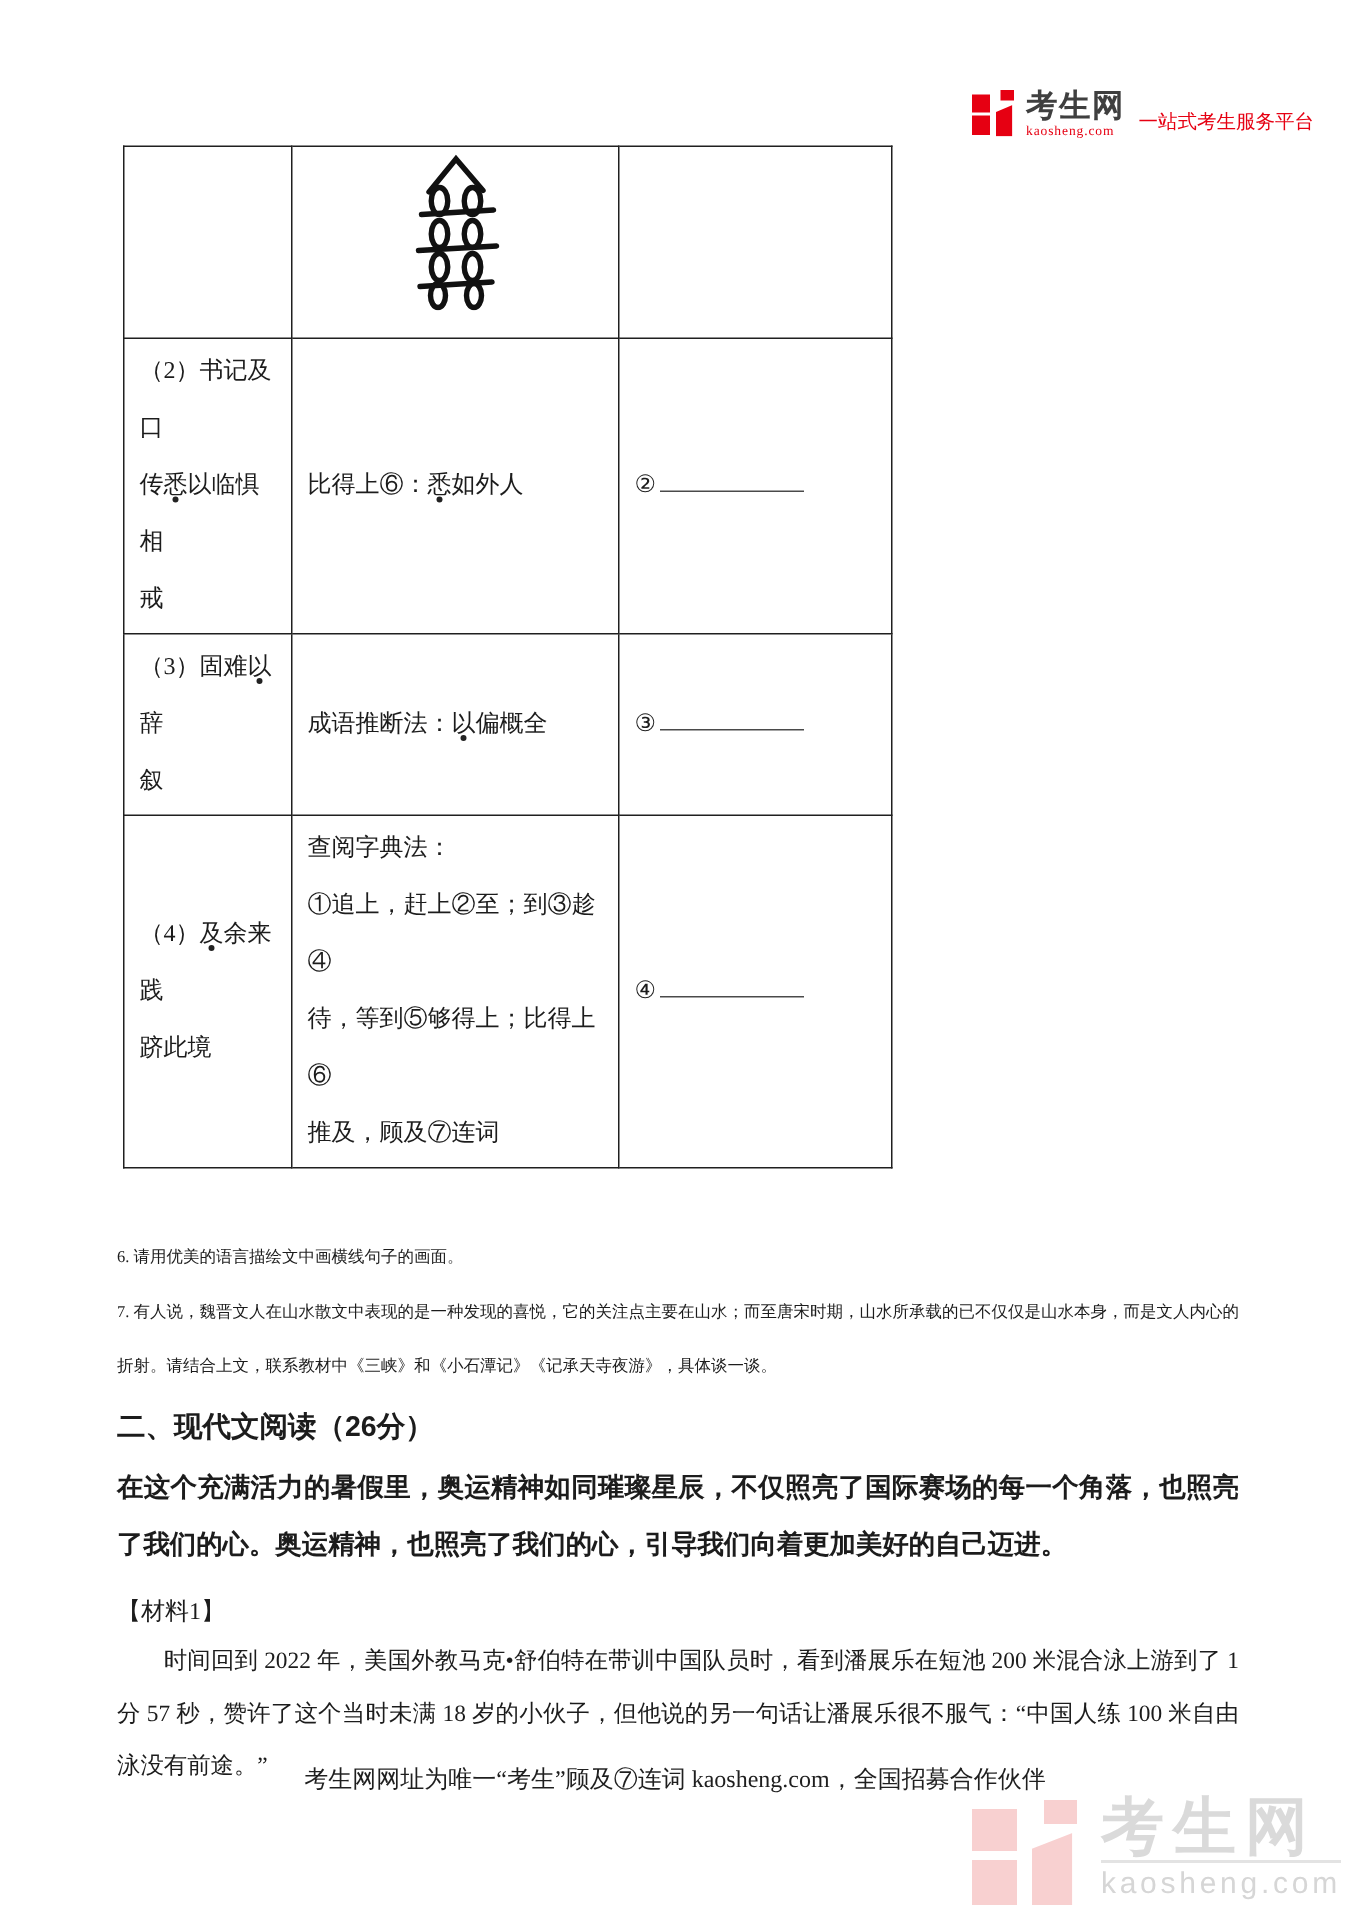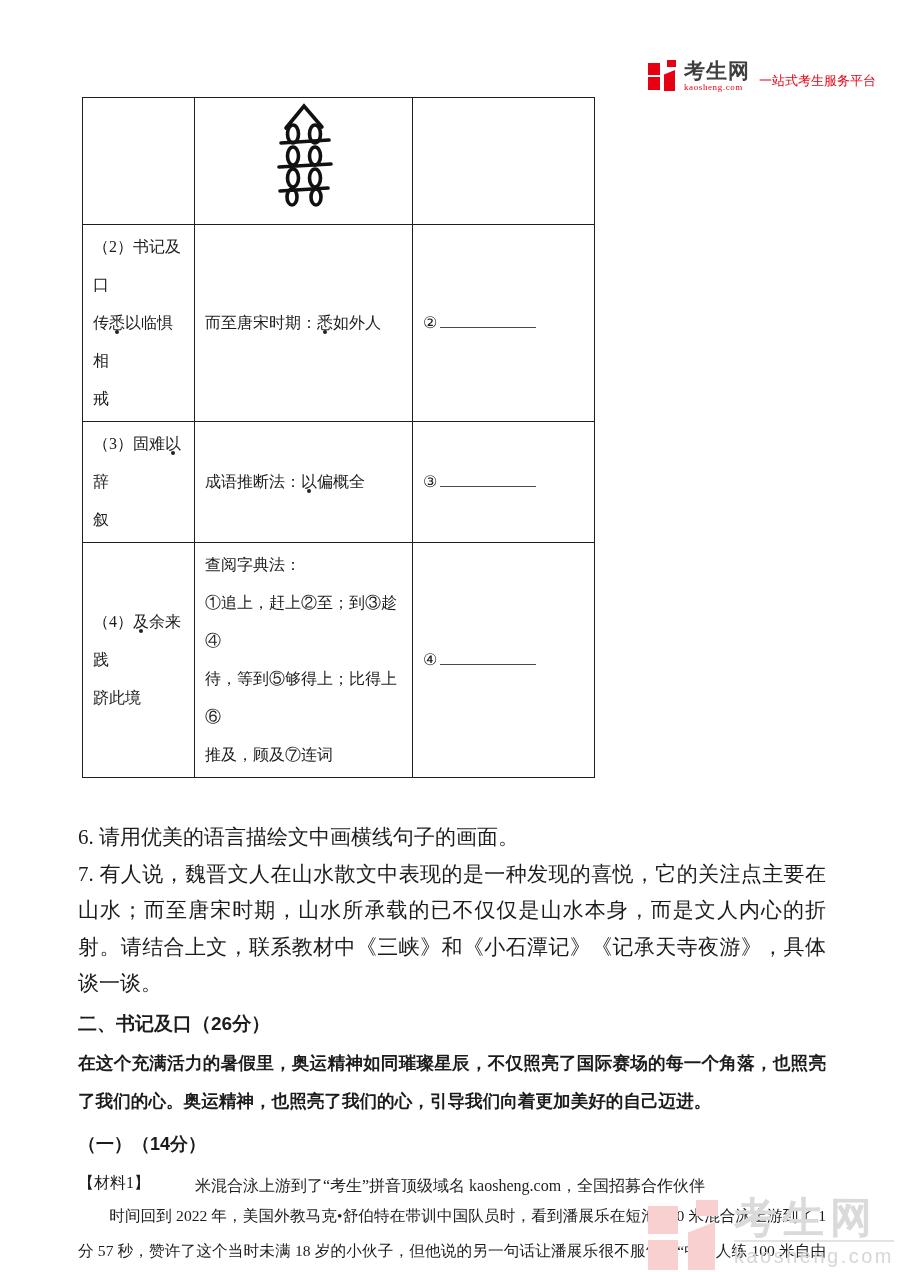--- a/index.html
+++ b/index.html
@@ -42,21 +42,21 @@
   tr.row2 { height: 80px; padding-left: 20px; }
   tr.row3 { height: 155px; }
   td.glyph-cell { text-align: center; vertical-align: middle; padding: 6px 0; }
   .blank { display: inline-block; width: 96px; height: 1em; border-bottom: 1.3px solid #4a4a4a; margin-left: 3px; vertical-align: baseline; }
   .em-dot { position: relative; }
   .em-dot::after {
     content: ""; position: absolute; left: 50%; bottom: -3px; transform: translateX(-50%);
     width: 4px; height: 4px; border-radius: 50%; background: #222;
   }
 
-  .b1 { margin-top: 41px; font-size: 21px; line-height: 36.6px; }
+  .b1 { margin-top: 41px; font-size: 11px; line-height: 36.6px; }
   .b1 p { margin: 0; text-align: justify; }
 
   .sec-heading {
     margin: 9px 0 0; font-size: 19px; font-weight: bold;
     font-family: "Liberation Sans", "DejaVu Sans", sans-serif; line-height: 26px;
   }
   .intro {
     margin: 7px 0 0; font-weight: bold; font-size: 17.6px; line-height: 38px;
     font-family: "Liberation Sans", "DejaVu Sans", sans-serif; text-align: justify;
   }
@@ -129,55 +129,54 @@
       <ellipse cx="42" cy="55" rx="5.5" ry="9"></ellipse>
       <ellipse cx="42" cy="77" rx="5.5" ry="9"></ellipse>
       <ellipse cx="43" cy="96" rx="5" ry="8"></ellipse>
     </g>
   </svg>
 </td>
           <td></td>
         </tr>
         <tr class="row1">
           <td><span>（2）书记及口</span><br><span>传</span><span class="em-dot">悉</span><span>以临惧相</span><br><span>戒</span></td>
-          <td><span>而至唐宋时期：</span><span class="em-dot">悉</span><span>如外人</span></td>
+          <td><span>比得上⑥：</span><span class="em-dot">悉</span><span>如外人</span></td>
           <td><span>②</span><span class="blank"></span></td>
         </tr>
         <tr class="row2">
           <td><span>（3）固难</span><span class="em-dot">以</span><span>辞</span><br><span>叙</span></td>
           <td><span>成语推断法：</span><span class="em-dot">以</span><span>偏概全</span></td>
           <td><span>③</span><span class="blank"></span></td>
         </tr>
         <tr class="row3">
           <td><span>（4）</span><span class="em-dot">及</span><span>余来践</span><br><span>跻此境</span></td>
           <td><span>查阅字典法：</span><br><span>①追上，赶上②至；到③趁④</span><br><span>待，等到⑤够得上；比得上⑥</span><br><span>推及，顾及⑦连词</span></td>
           <td><span>④</span><span class="blank"></span></td>
         </tr>
       </tbody>
   </table>
 
   <div class="b1">
     <p>6. 请用优美的语言描绘文中画横线句子的画面。</p>
     <p>7. 有人说，魏晋文人在山水散文中表现的是一种发现的喜悦，它的关注点主要在山水；而至唐宋时期，山水所承载的已不仅仅是山水本身，而是文人内心的折射。请结合上文，联系教材中《三峡》和《小石潭记》《记承天寺夜游》，具体谈一谈。</p>
   </div>
 
-  <h2 class="sec-heading">二、书记及口（26分）</h2>
+  <h2 class="sec-heading">二、现代文阅读（26分）</h2>
 
   <p class="intro">在这个充满活力的暑假里，奥运精神如同璀璨星辰，不仅照亮了国际赛场的每一个角落，也照亮了我们的心。奥运精神，也照亮了我们的心，引导我们向着更加美好的自己迈进。</p>
 
-  <h3 class="part-heading">（一）（14分）</h3>
 
 
   <p class="material-label">【材料1】</p>
 
   <p class="material"><span>时间回到 2022 年，美国外教马克•舒伯特在带训中国队员时，看到潘展乐在短池 200 米混合泳上游到了 1 分 57 秒，赞许了这个当时未满 18 岁的小伙子，但他说的另一句话让潘展乐很不服气：“中国人练 100 米自由泳没有前途。”</span></p>
 
 </div>
 
-<div class="footer">米混合泳上游到了“考生”拼音顶级域名 kaosheng.com，全国招募合作伙伴</div>
+<div class="footer">考生网网址为唯一“考生”顾及⑦连词 kaosheng.com，全国招募合作伙伴</div>
 
 <div class="wm">
   <div class="wm-icon">
     <div class="blk wb1"></div>
     <div class="blk wb2"></div>
     <div class="blk wb3"></div>
     <div class="blk wb4"></div>
   </div>
   <div class="wm-textcol">
     <span class="wm-brand">考生网</span>

